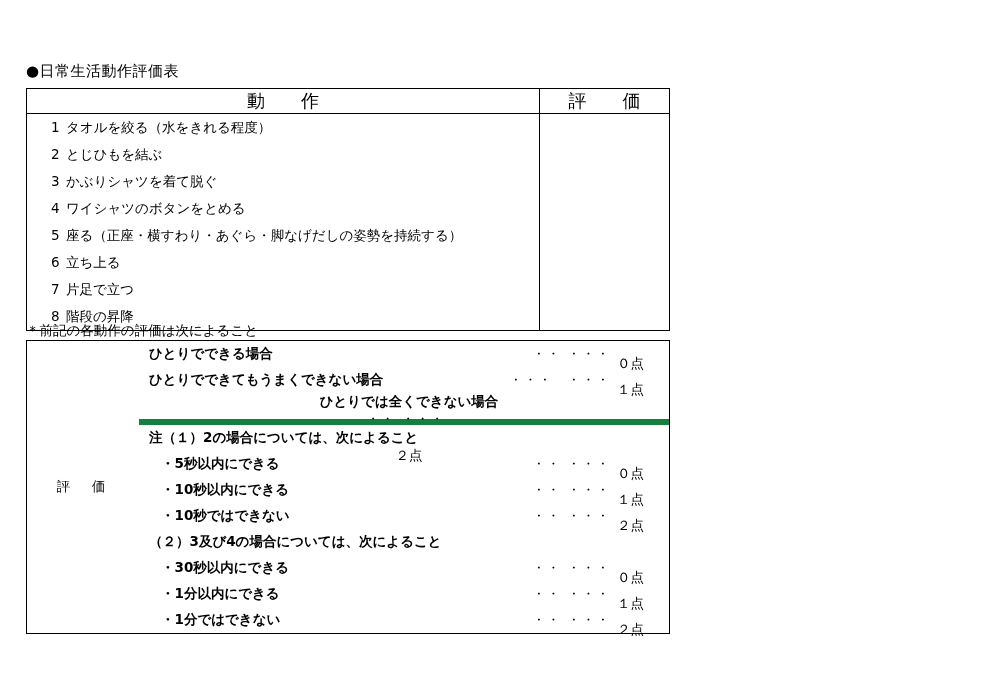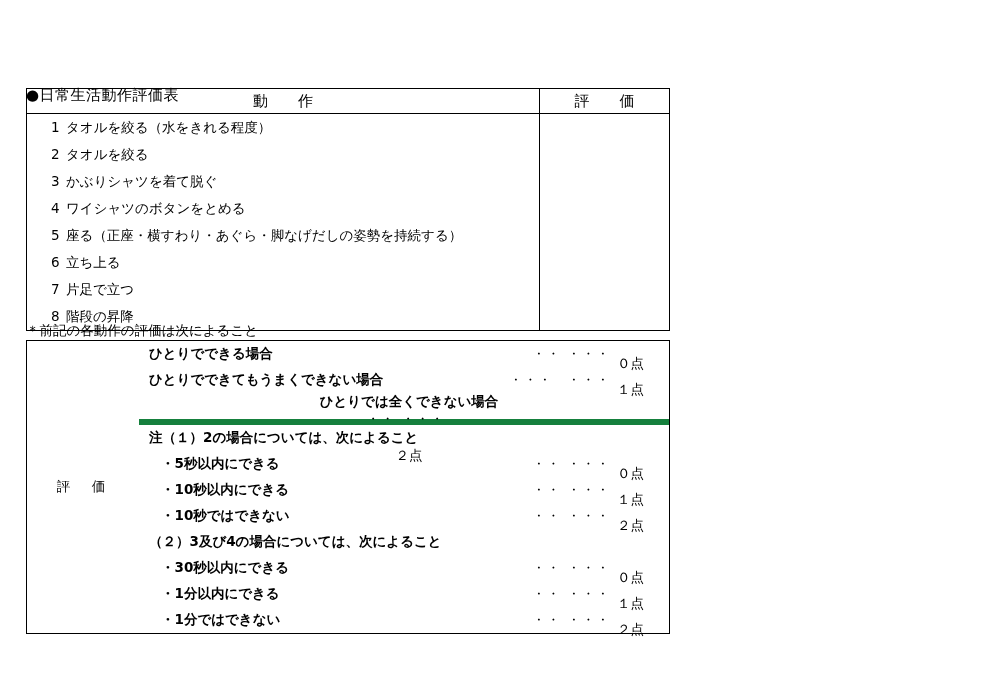--- a/index.html
+++ b/index.html
@@ -25,21 +25,20 @@
   }
 
   
   .doc-title {
     position: absolute;
     left: 26px;
     top: 62px;
     font-size: 15px;
     letter-spacing: 0.5px;
     white-space: nowrap;
-    margin-top: 24px;
   }
 
   
   .table-actions {
     position: absolute;
     left: 26px;
     top: 88px;
     width: 644px;
     border: 1.5px solid #000;
     border-collapse: collapse;
@@ -49,21 +48,21 @@
   .table-actions td, .table-actions th {
     border: 0;
     padding: 0;
   }
   .table-actions .hdr-row td {
     border-bottom: 1.5px solid #000;
     height: 24px;
     vertical-align: middle;
     text-align: center;
     font-weight: normal;
-    font-size: 15px;
+    font-size: 18px;
     margin-top: 12px;
   }
   .col-action { width: 512px; }
   .col-rating { width: 130px; border-left: 1.5px solid #000; }
 
   .table-actions td.cell-action {
     height: 27px;
     padding-left: 24px;
     vertical-align: middle;
     white-space: nowrap;
@@ -158,21 +157,21 @@
     <tbody>
       <tr class="hdr-row">
         <td>動　　作</td>
         <td>評　　価</td>
       </tr>
       <tr>
         <td class="cell-action"><span class="num">1</span><span>タオルを絞る（水をきれる程度）</span></td>
         <td class="cell-rating" rowspan="8"></td>
       </tr>
       <tr>
-        <td class="cell-action"><span class="num">2</span><span>タオルを絞る</span></td>
+        <td class="cell-action"><span class="num">2</span><span>とじひもを結ぶ</span></td>
       </tr>
       <tr>
         <td class="cell-action"><span class="num">3</span><span>かぶりシャツを着て脱ぐ</span></td>
       </tr>
       <tr>
         <td class="cell-action"><span class="num">4</span><span>ワイシャツのボタンをとめる</span></td>
       </tr>
       <tr>
         <td class="cell-action"><span class="num">5</span><span>座る（正座・横すわり・あぐら・脚なげだしの姿勢を持続する）</span></td>
       </tr>

